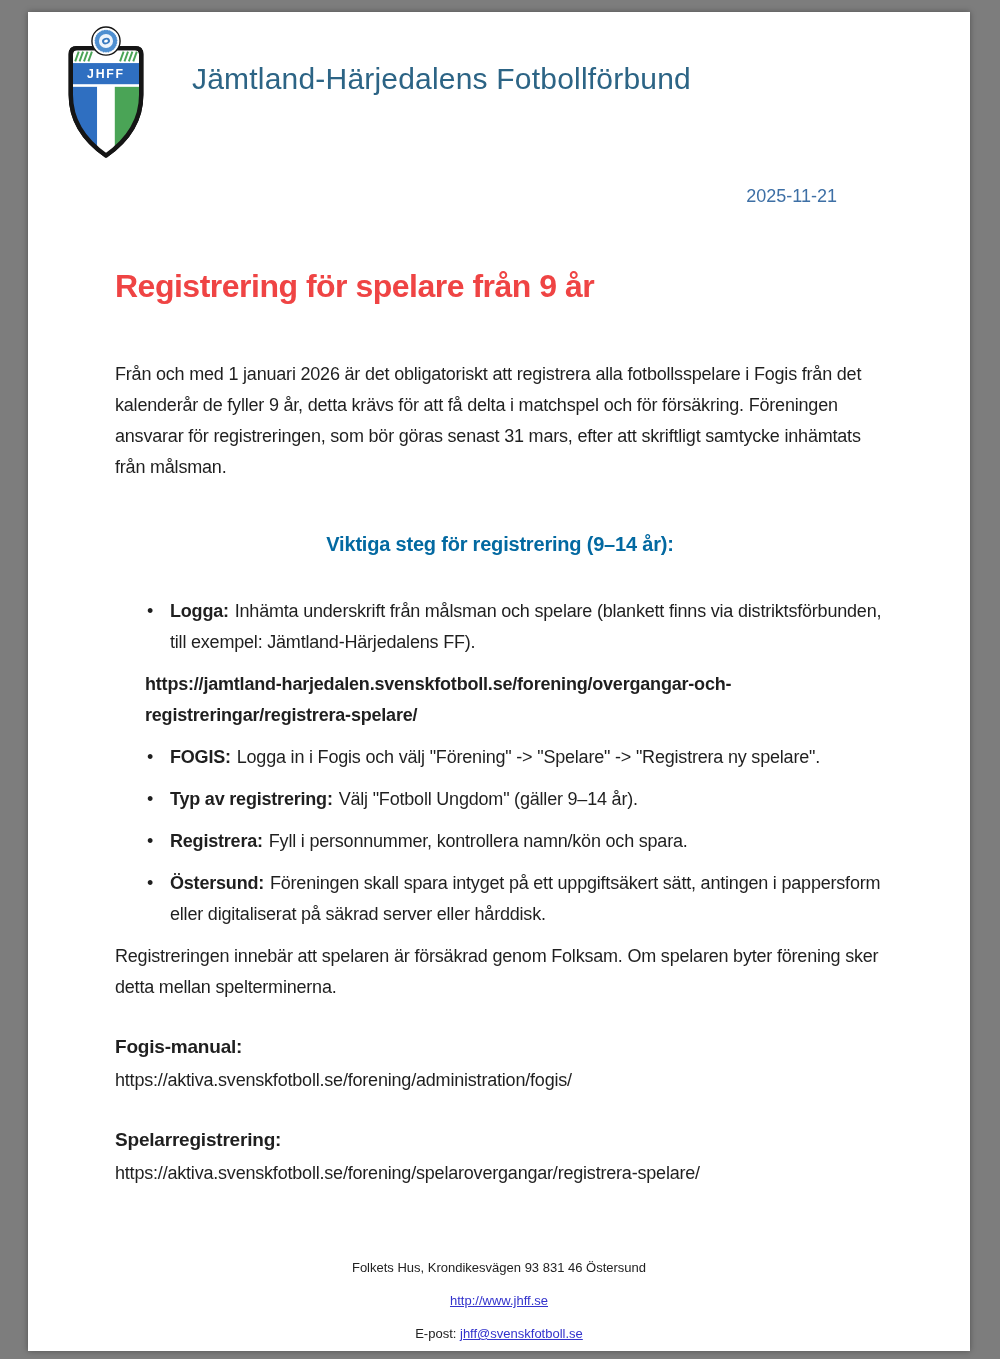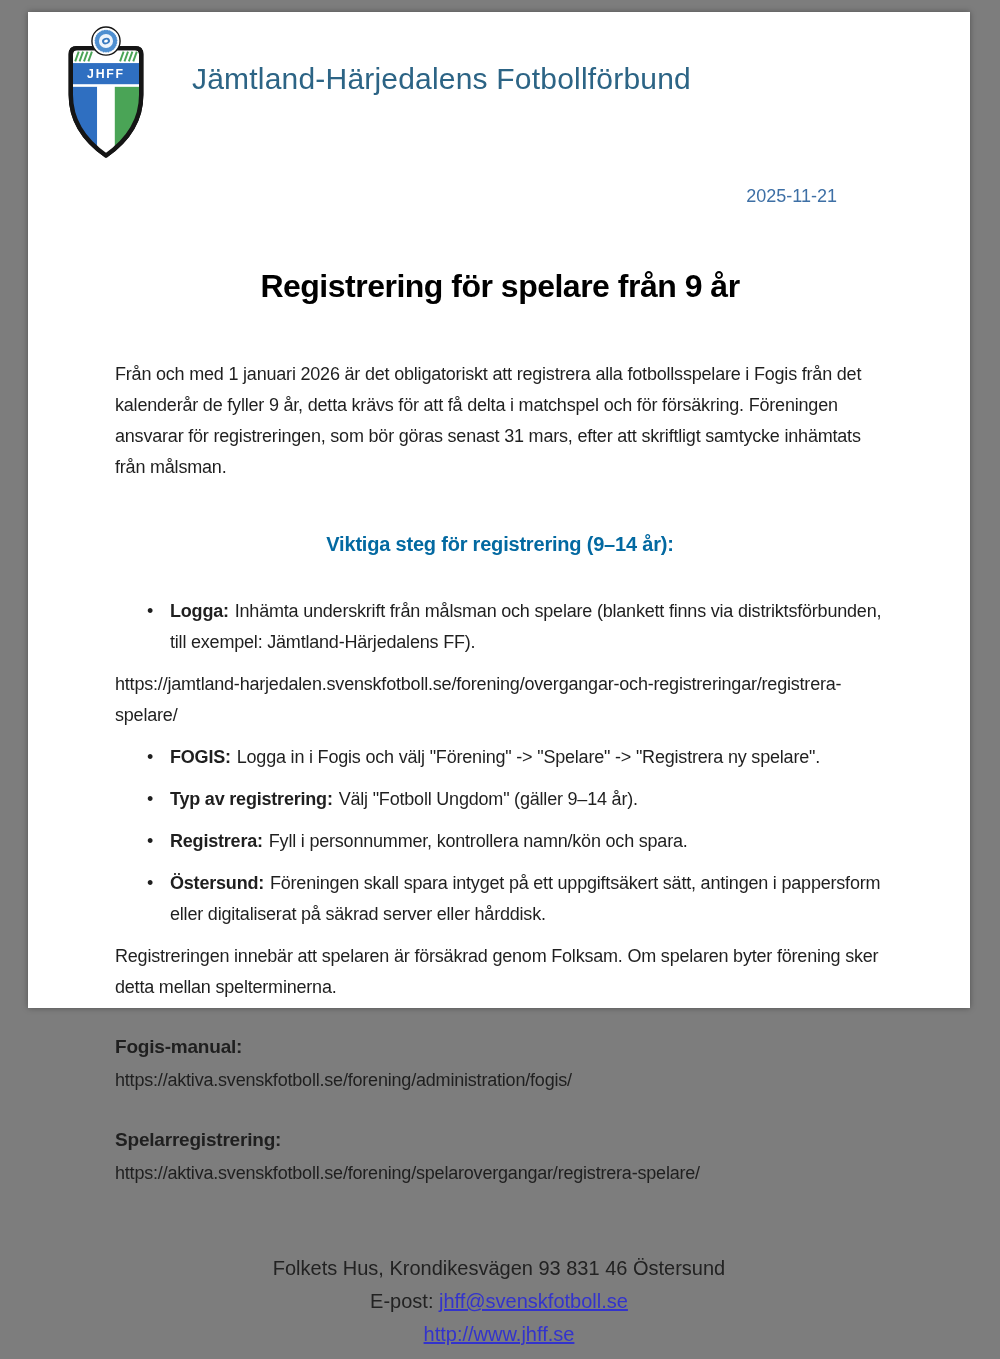--- a/index.html
+++ b/index.html
@@ -6,21 +6,21 @@
   body {
     width: 1000px; height: 1359px;
     background: #7d7d7d;
     font-family: "Liberation Sans", sans-serif;
     position: relative;
     overflow: hidden;
   }
   .page {
     position: absolute;
     left: 28px; top: 12px;
-    width: 942px; height: 996px;
+    width: 942px; height: 1339px;
     background: #ffffff;
     box-shadow: 0 0 6px rgba(0,0,0,0.35);
     box-sizing: border-box;
     color: #1f1f1f;
   }
   .doc-header {
     display: flex;
     align-items: center;
     padding: 14px 0 0 34px;
   }
@@ -40,24 +40,24 @@
     font-size: 18px;
     color: #3d6fa5;
   }
   .content {
     padding: 0 85px 0 87px;
     font-size: 18px;
     line-height: 31px;
     letter-spacing: -0.2px;
   }
   .doc-title {
-    text-align: center;
+    text-align: left;
     font-size: 32px;
     font-weight: 700;
-    color: #000000;
+    color: #ef4444;
     letter-spacing: -0.5px;
     margin-top: 60px;
     line-height: 38px;
   }
   .intro { margin-top: 54px; }
   .steps-heading {
     text-align: center;
     font-weight: 700;
     font-size: 20px;
     color: #0369a1;
@@ -71,30 +71,32 @@
     padding-left: 23px;
     margin-bottom: 11px;
   }
   .bullet .marker {
     position: absolute;
     left: 0; top: 0;
     font-size: 18px;
   }
   .b-label { font-weight: 700; margin-right: 0.33em; }
   .url-para {
+    margin-left: 30px;
     margin-bottom: 11px;
     overflow-wrap: break-word;
+    font-weight: bold;
   }
   .closing { margin-top: 10px; }
   .link-heading { font-weight: 700; margin-top: 28px; font-size: 19px; }
   .plain-url { margin-top: 3px; overflow-wrap: break-word; }
   .doc-footer {
     text-align: center;
     margin-top: 70px;
-    font-size: 20px;
+    font-size: 13px;
     color: #222222;
     letter-spacing: 0;
   }
   .doc-footer > div { margin-bottom: 15px; line-height: 18px; }
   a.doc-link { color: #3333cc; text-decoration: underline; cursor: pointer; }
 </style>
 </head>
 <body>
 
 <div class="page">
@@ -179,21 +181,21 @@
     <div class="plain-url">https://aktiva.svenskfotboll.se/forening/administration/fogis/</div>
 
     <div class="link-heading">Spelarregistrering:</div>
     <div class="plain-url">https://aktiva.svenskfotboll.se/forening/spelarovergangar/registrera-spelare/</div>
 
   </div>
 
   <div class="doc-footer">
     <div>Folkets Hus, Krondikesvägen 93 831 46 Östersund</div>
     <div>
+      <a class="doc-link">http://www.jhff.se</a>
+    </div>
+    <div>
       <span>E-post:</span>
       <a class="doc-link">jhff@svenskfotboll.se</a>
     </div>
-    <div>
-      <a class="doc-link">http://www.jhff.se</a>
-    </div>
   </div>
 
 </div>
 
 </body></html>

